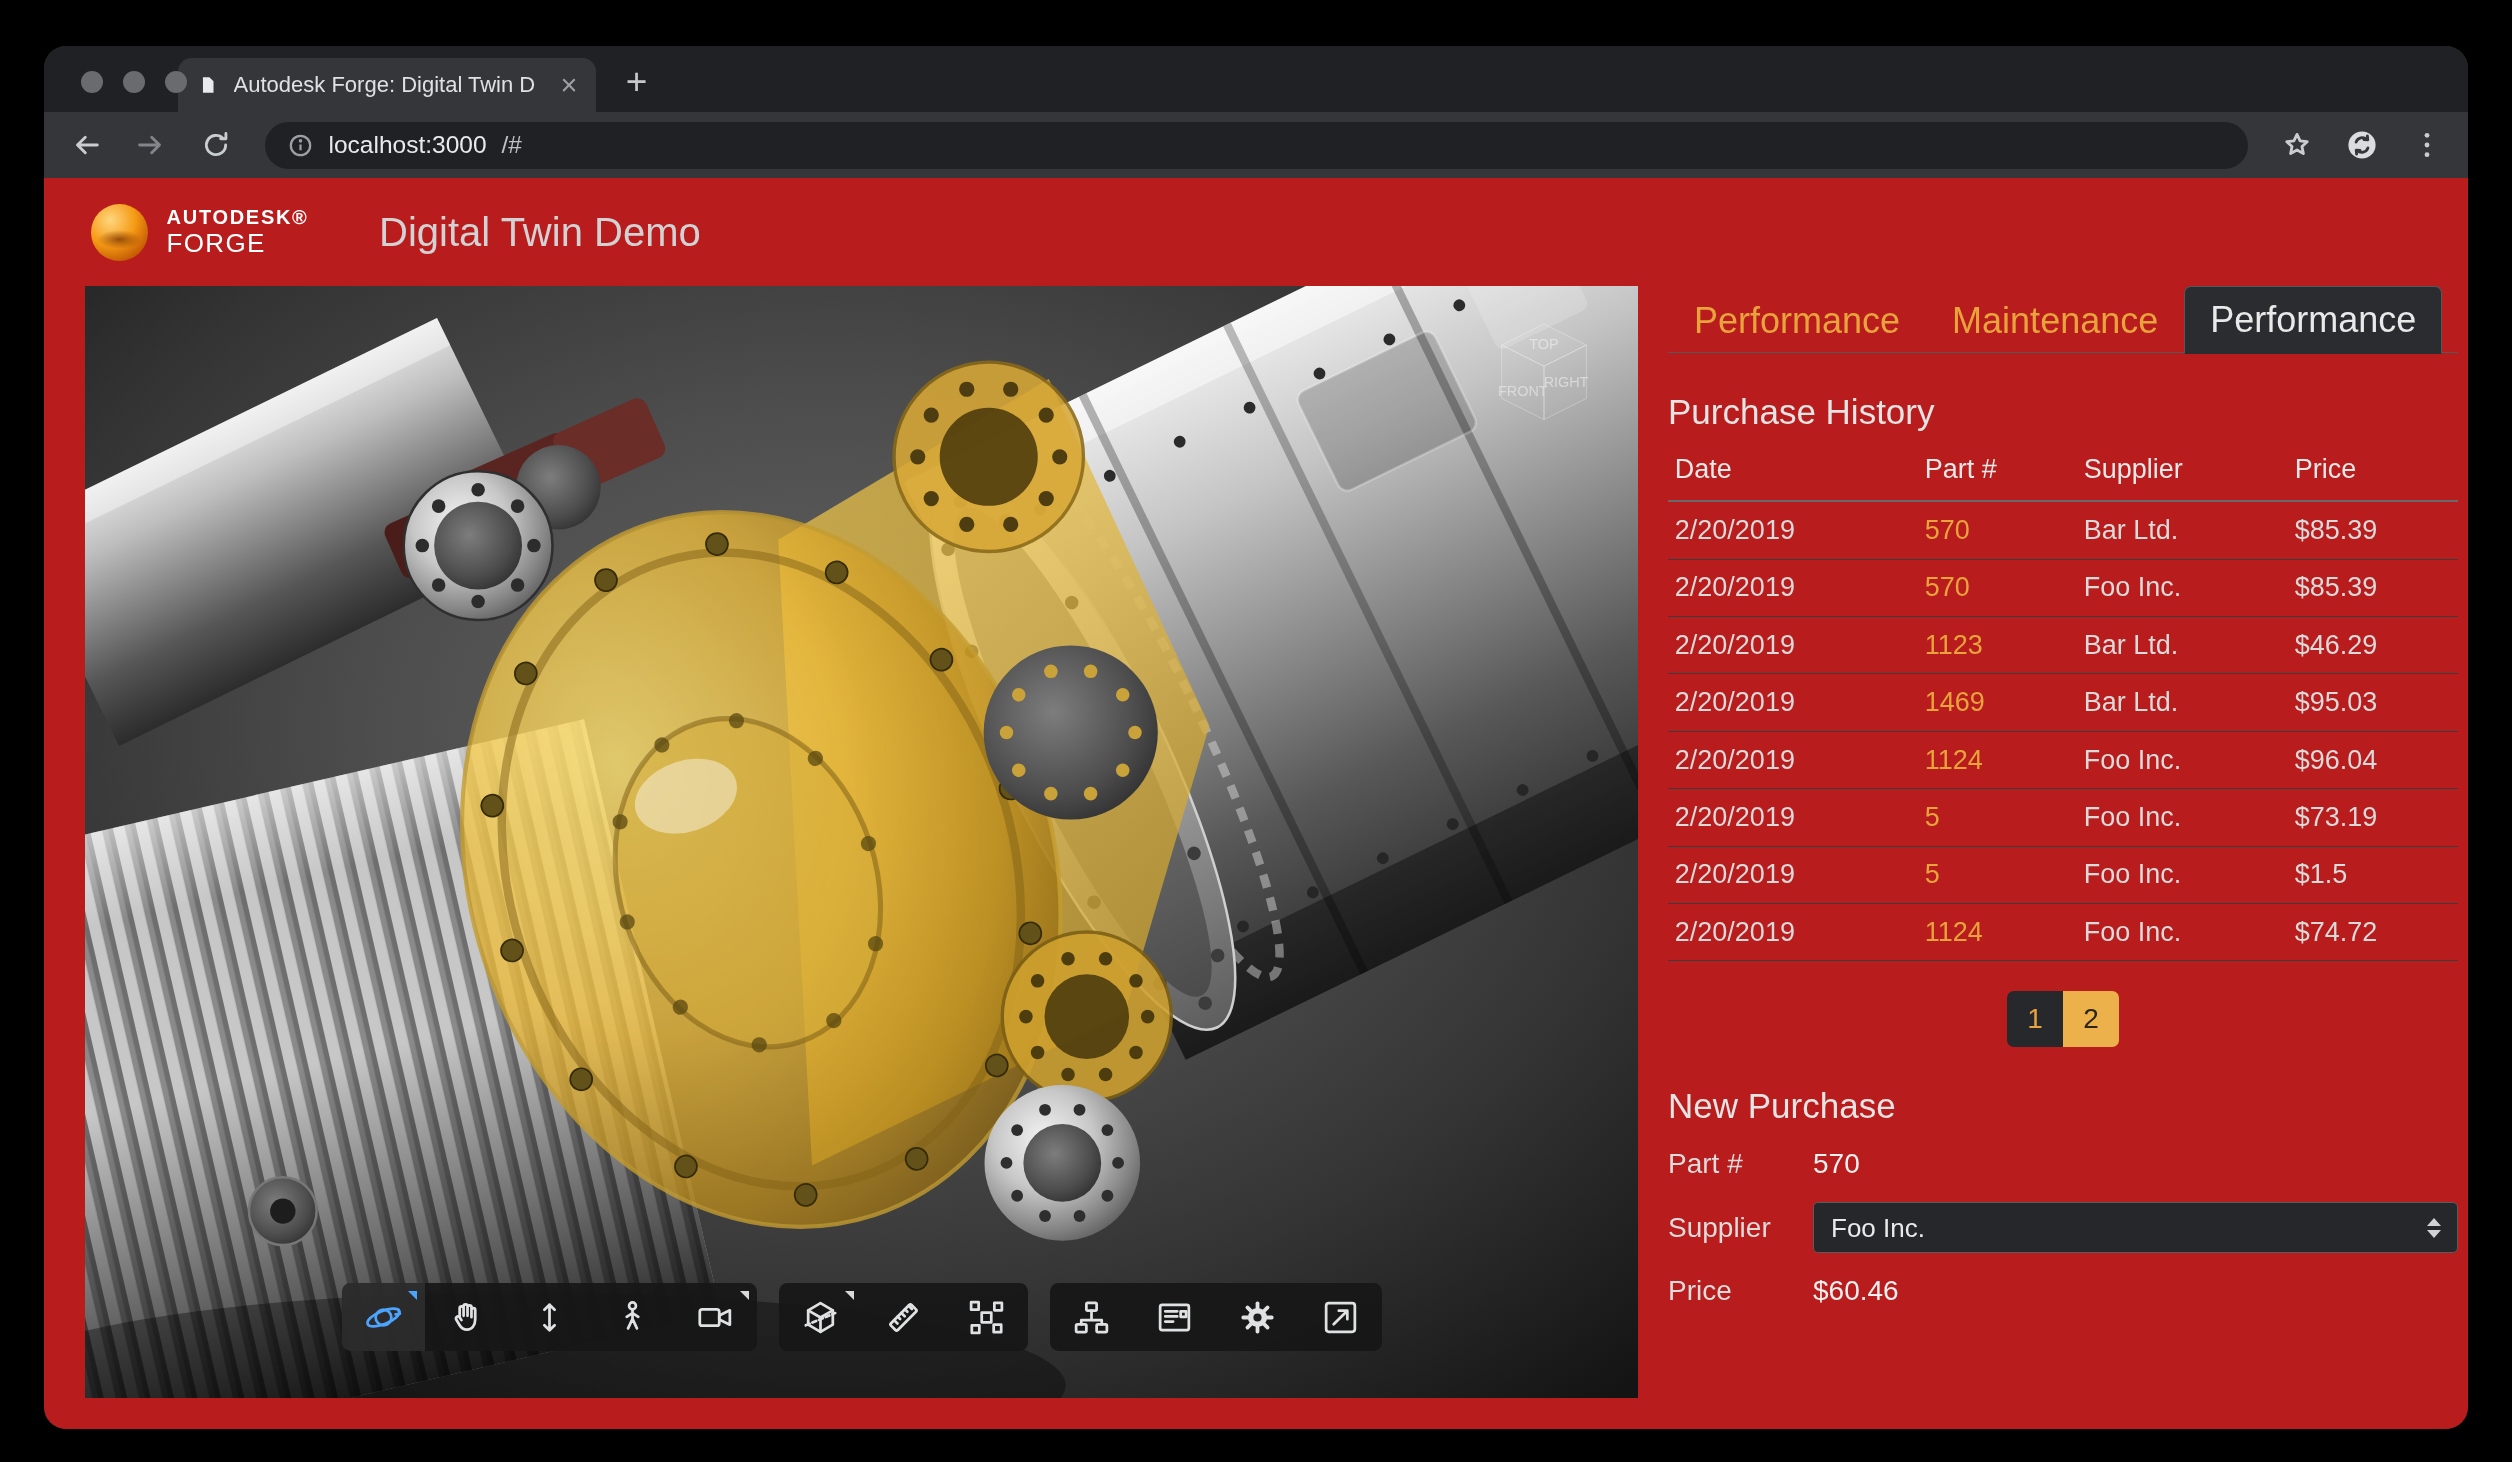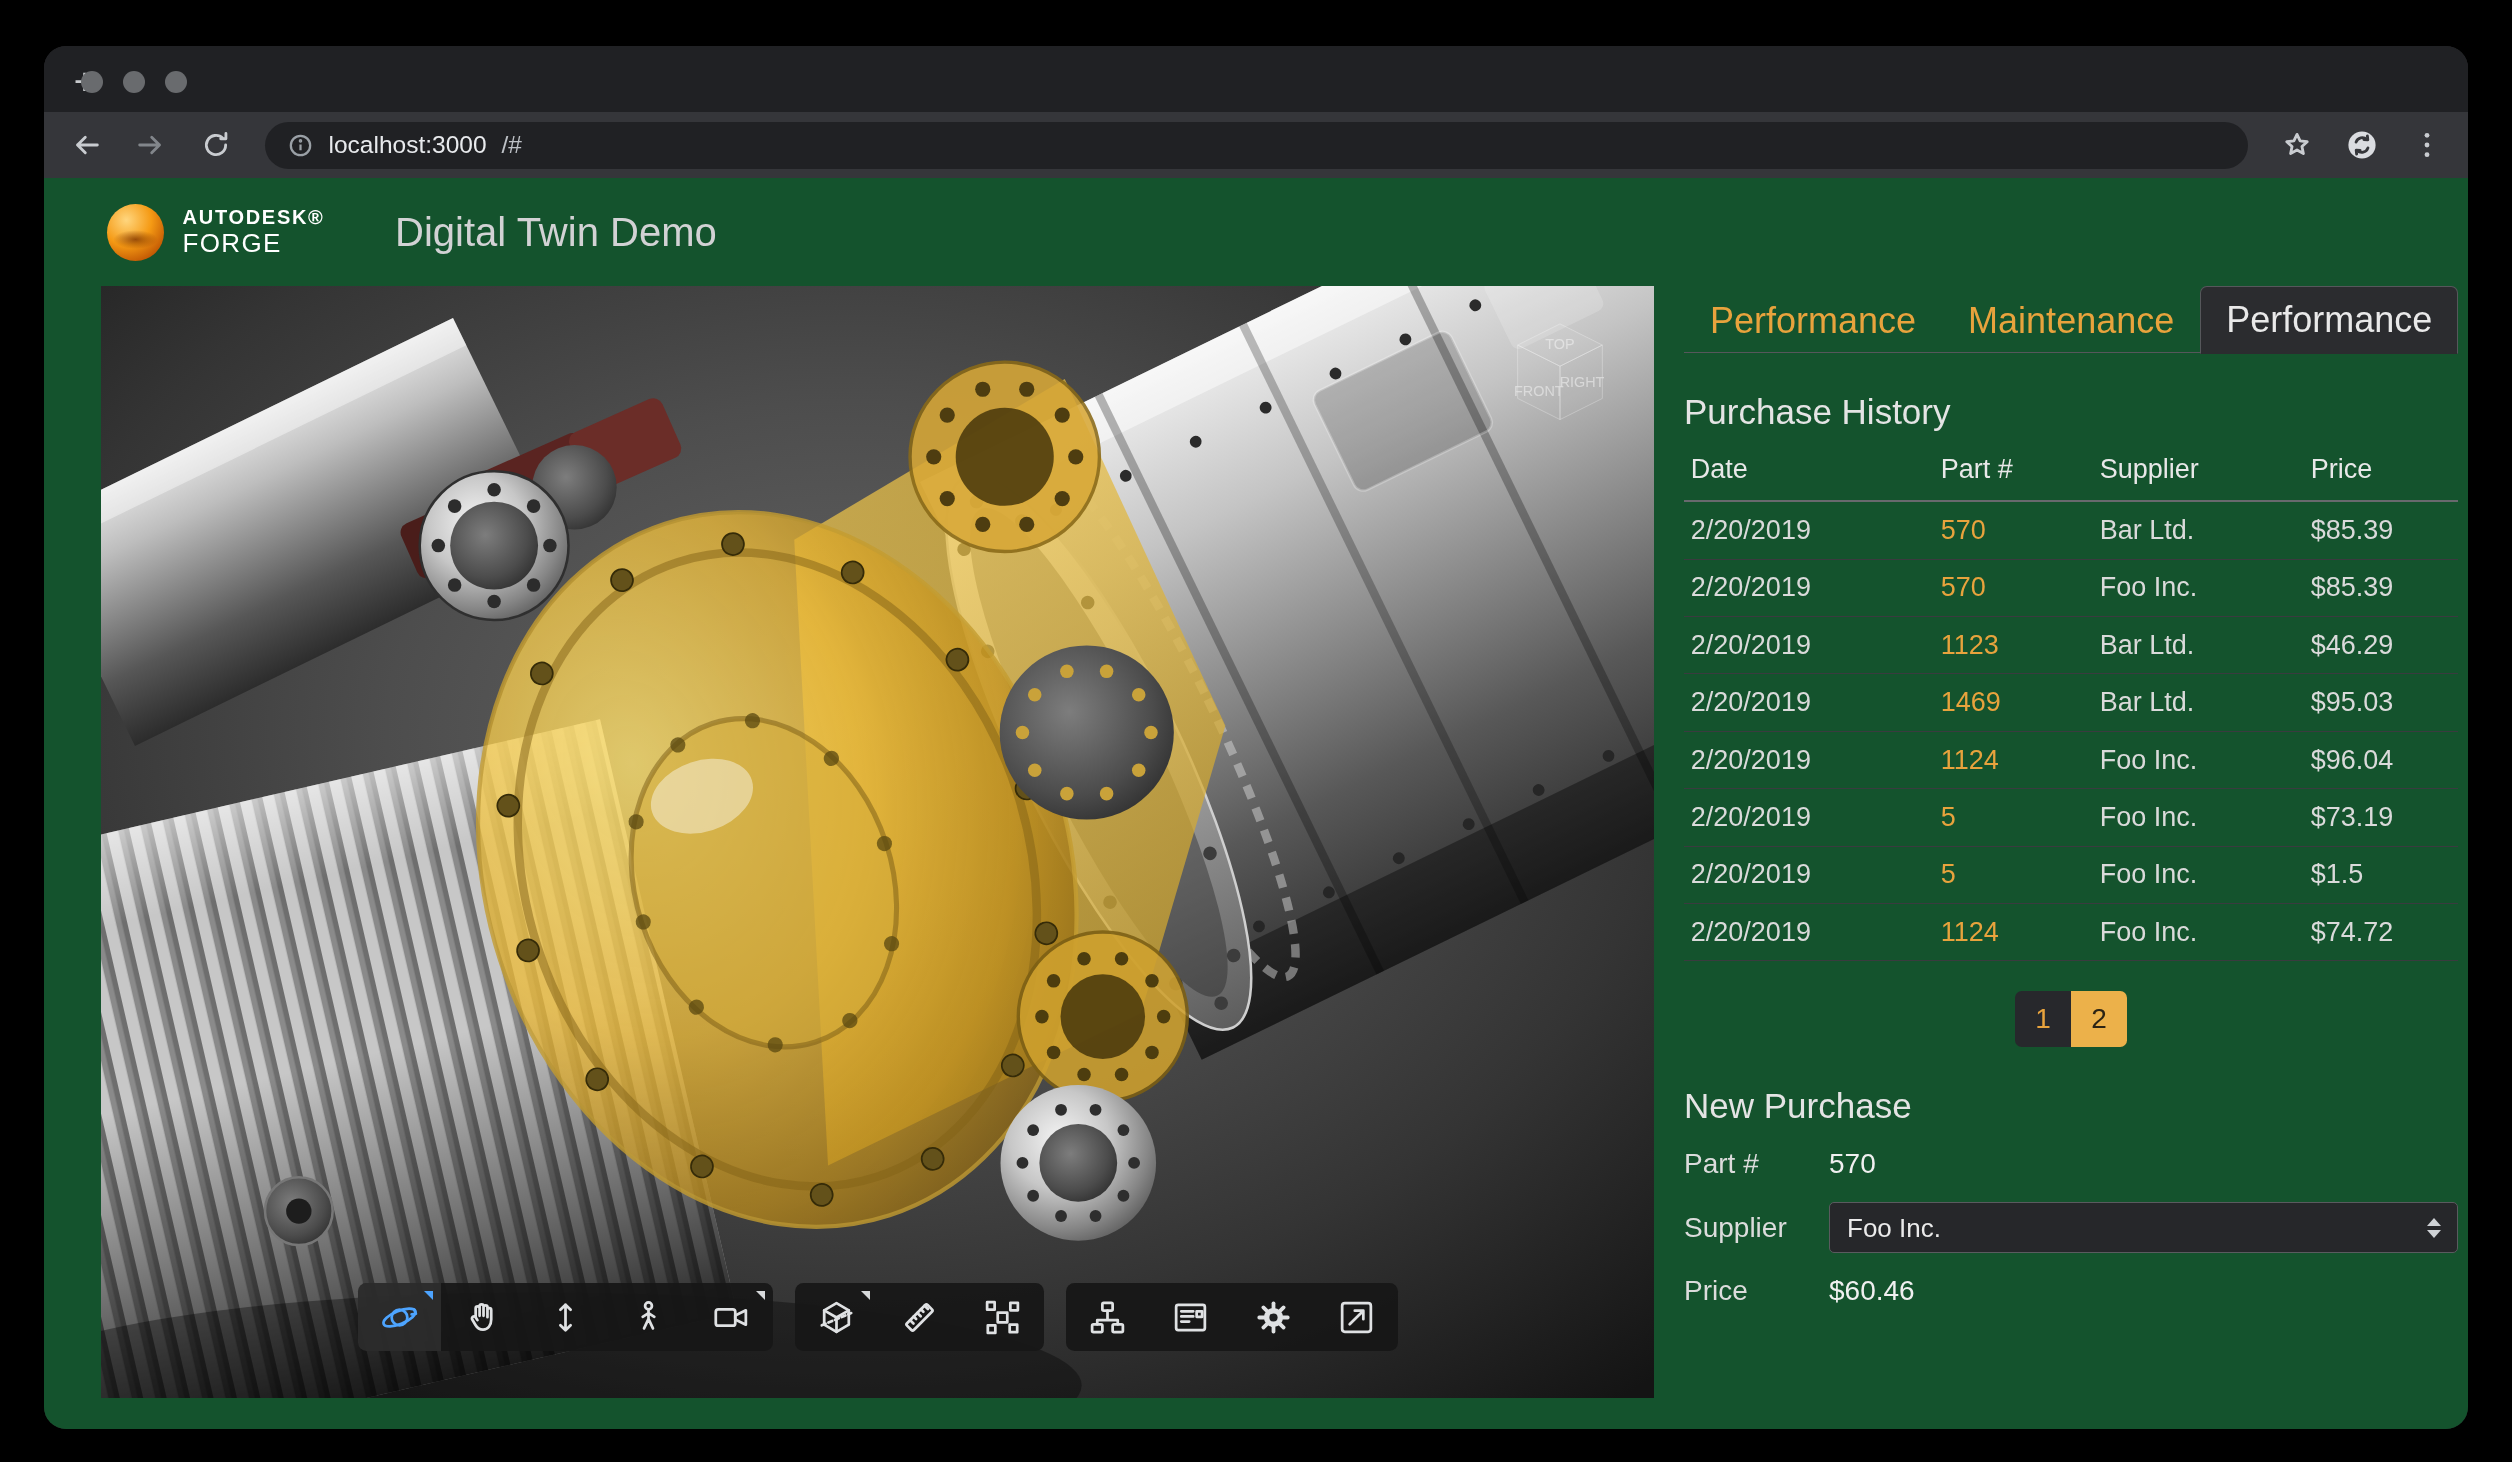--- a/index.html
+++ b/index.html
@@ -24,21 +24,21 @@
   .navbar{height:66px;background:#35363a;display:flex;align-items:center;padding:0 17px;gap:16px;flex:0 0 auto;}
   .nav-icon{width:49px;height:49px;display:flex;align-items:center;justify-content:center;border-radius:50%;flex:0 0 auto;}
   .nav-icon svg{width:34px;height:34px;stroke:#c9ccd0;fill:none;stroke-width:2;stroke-linecap:round;stroke-linejoin:round;}
   .nav-icon.dim svg{stroke:#82868b;}
   .urlbar{flex:1;height:47px;background:#202124;border-radius:24px;display:flex;align-items:center;
           padding:0 22px;gap:15px;color:#e8eaed;font-size:24.5px;margin:0 8.5px;}
   .urlbar svg{width:27px;height:27px;stroke:#9aa0a6;fill:none;stroke-width:2;}
   .url-path{color:#bdc1c6;}
 
   
-  .page{flex:1;display:flex;flex-direction:column;background:#14532d;min-height:0;padding-left:16px;}
+  .page{flex:1;display:flex;flex-direction:column;background:#b91c1c;min-height:0;}
   .app-header{height:108px;display:flex;align-items:center;padding-left:47px;gap:18.6px;flex:0 0 auto;}
   .logo{width:57px;height:57px;border-radius:50%;position:relative;flex:0 0 auto;
         background:radial-gradient(circle at 34% 28%,#ffd67e,#f59a14 45%,#c35a04 78%,#7d3300);}
   .logo::after{content:"";position:absolute;left:10%;top:46%;width:80%;height:34%;border-radius:50%;
         background:radial-gradient(ellipse at 50% 50%, rgba(122,48,0,.75), rgba(122,48,0,0) 70%);}
   .brand{color:#fff;line-height:1.08;}
   .brand .l1{font-size:20px;font-weight:bold;letter-spacing:1.7px;}
   .brand .l2{font-size:26px;font-weight:normal;letter-spacing:1.3px;}
   .page-title{font-size:40px;color:#d2d2d4;margin-left:52px;font-weight:400;}
 
@@ -93,20 +93,29 @@
 </head>
 <body>
 
 <div class="window">
 
   <div class="tabstrip">
     <div class="lights">
       <span class="light"></span>
       <span class="light"></span>
       <span class="light"></span>
+    </div>
+    <div class="tab">
+      <span class="favicon">
+        <svg viewBox="0 0 24 24">
+            <path d="M6.5 3.5h7L18 8v12.5H6.5z" fill="#e8eaed"></path>
+          </svg>
+      </span>
+      <span class="tab-title">Autodesk Forge: Digital Twin D</span>
+      <span class="tab-close">×</span>
     </div>
     <div class="newtab">+</div>
   </div>
 
   <div class="navbar">
     <span class="nav-icon">
       <svg viewBox="0 0 24 24">
           <path d="M20 12H6M11.5 6.5L6 12l5.5 5.5"></path>
         </svg>
     </span>

